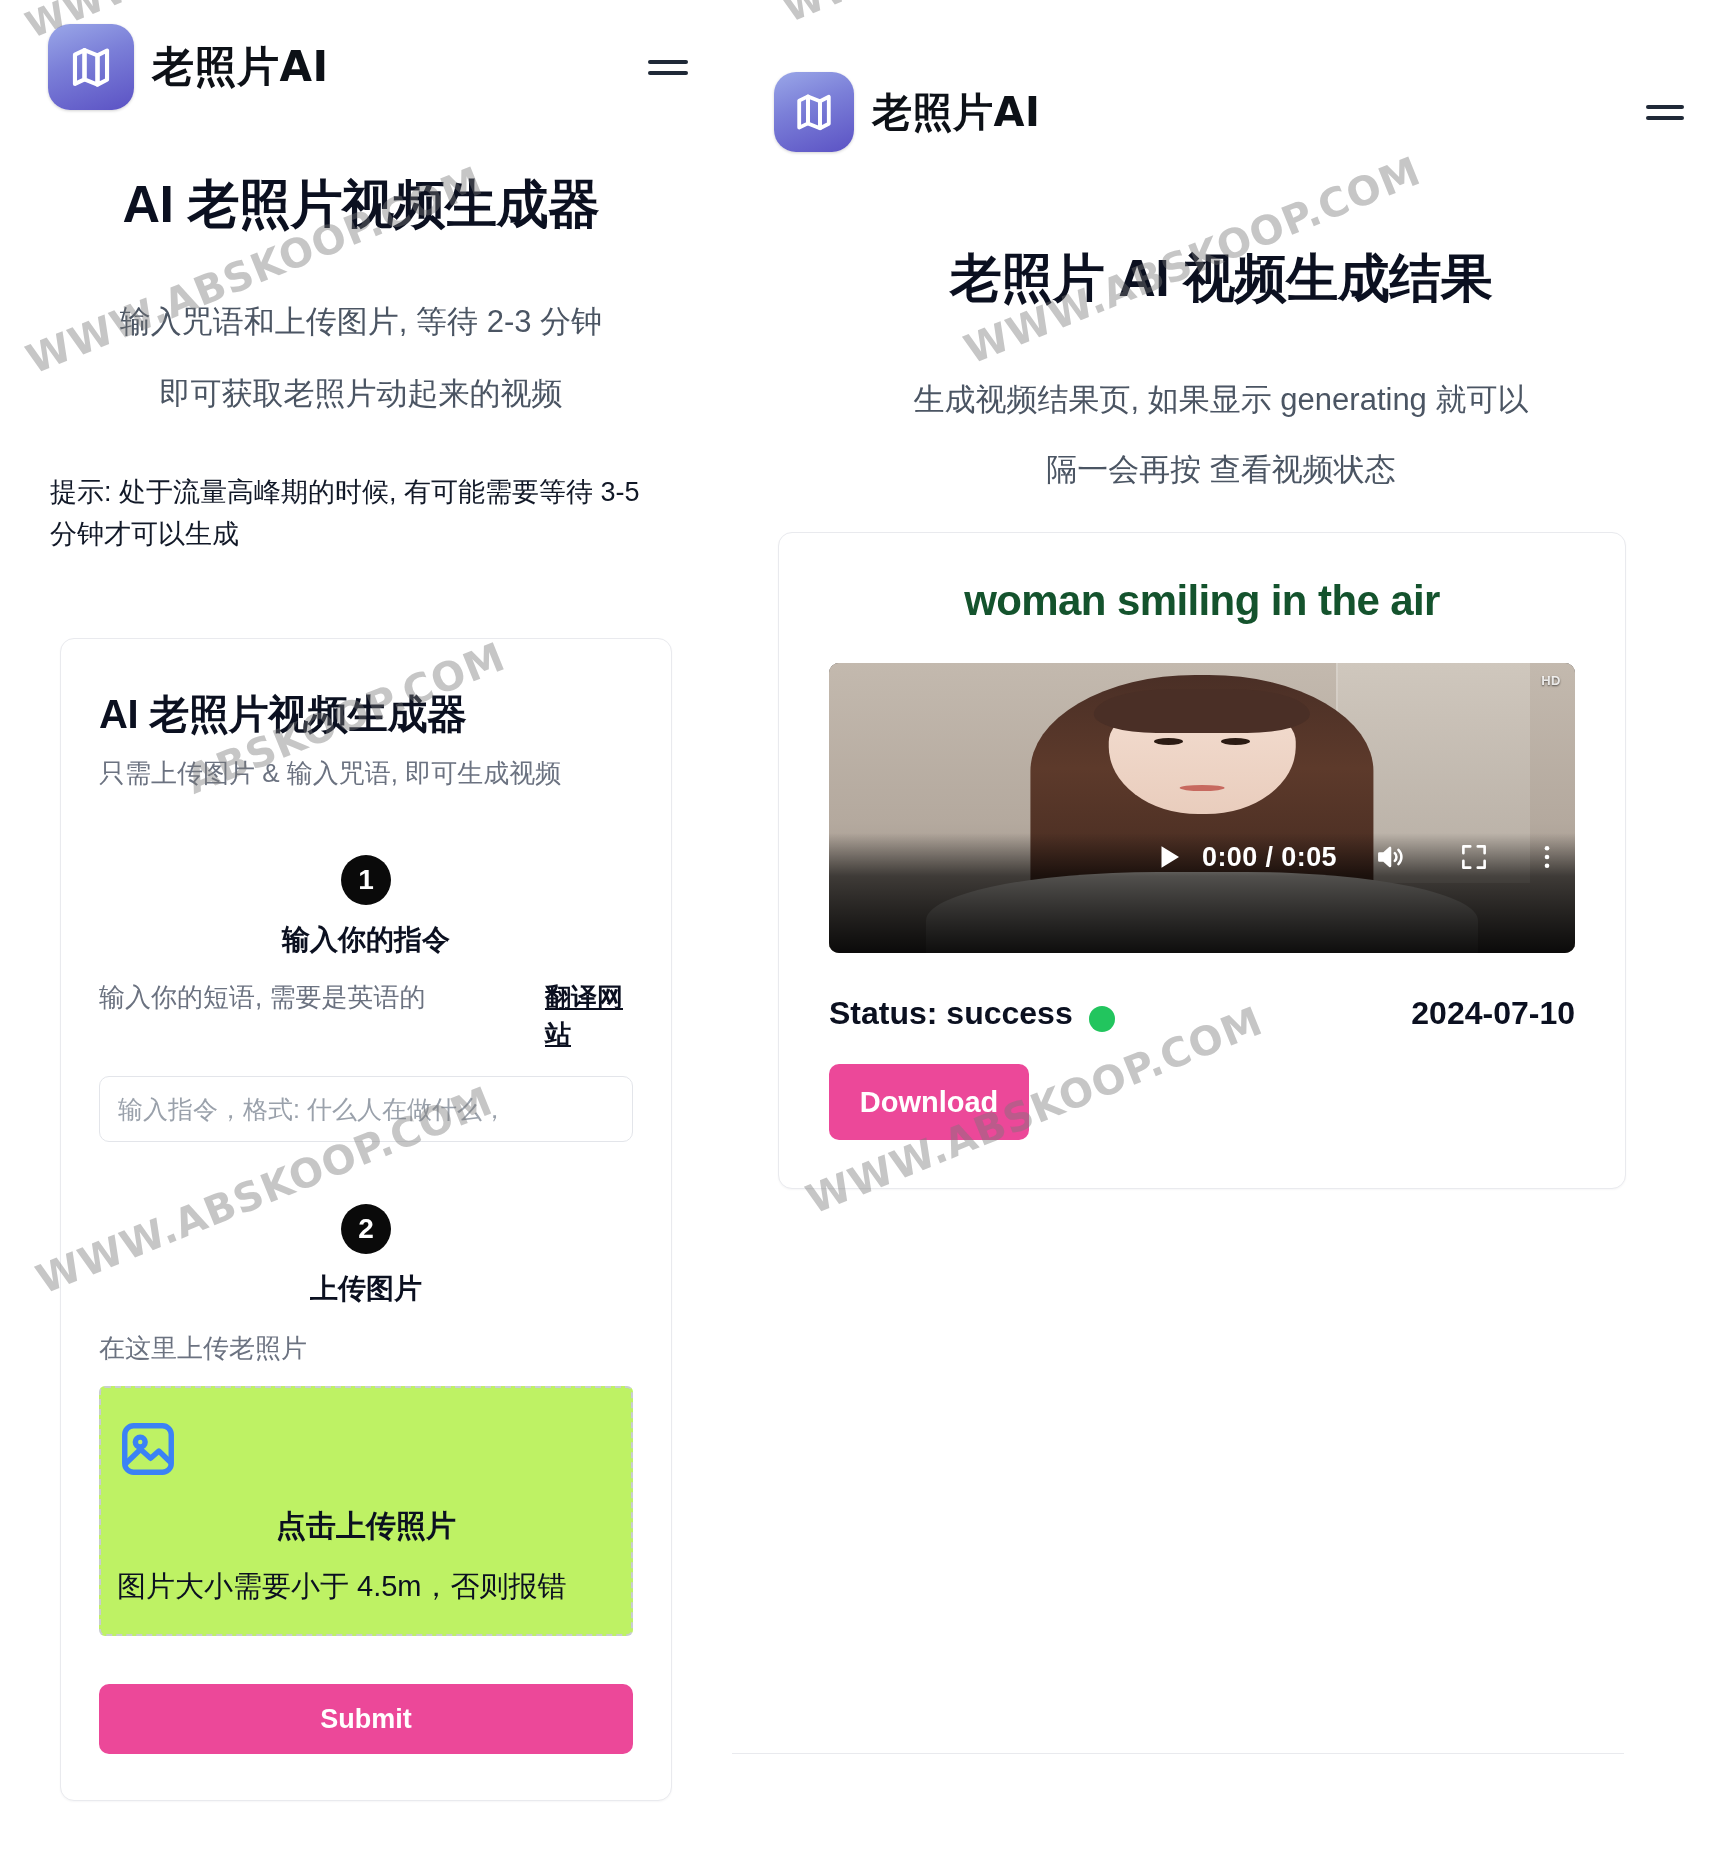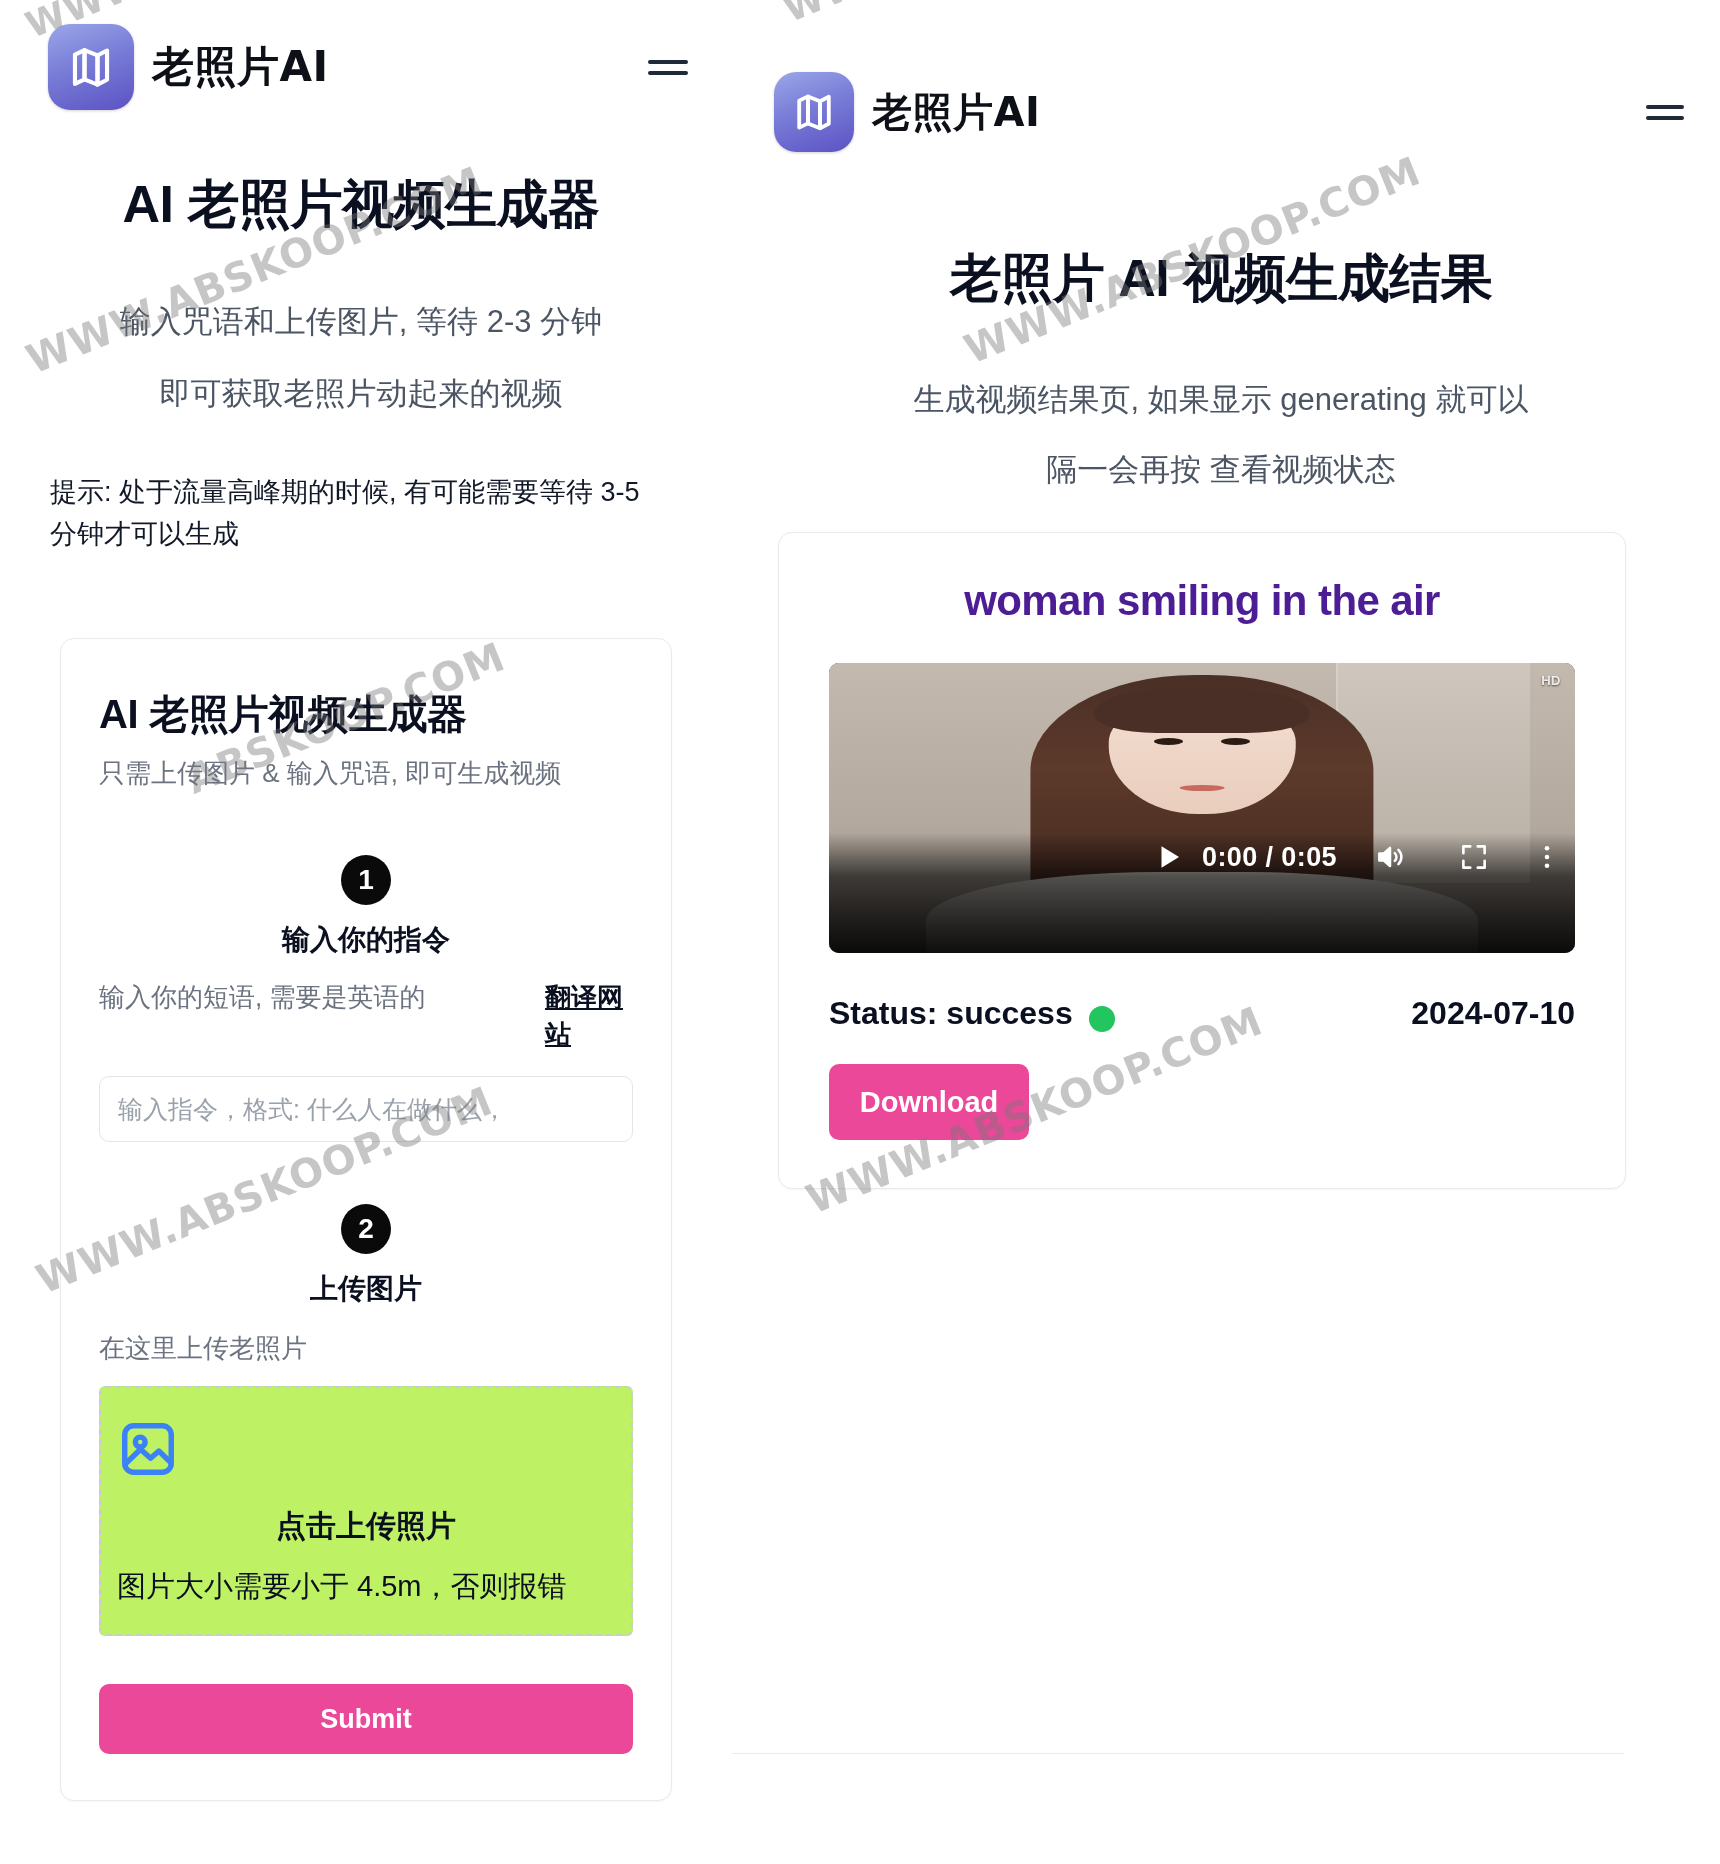--- a/index.html
+++ b/index.html
@@ -185,21 +185,21 @@
     border-radius: 10px;
     font-weight: 700;
     cursor: pointer;
     font-family: "Liberation Sans", "DejaVu Sans", sans-serif;
   }
 
   
   .video-card-title {
     text-align: center;
     font-weight: 700;
-    color: #4c1d95;
+    color: #14532d;
     letter-spacing: -0.6px;
   }
   .video-shell {
     position: relative;
     border-radius: 10px;
     overflow: hidden;
     background: #000;
   }
   .video-frame {
     position: absolute;

